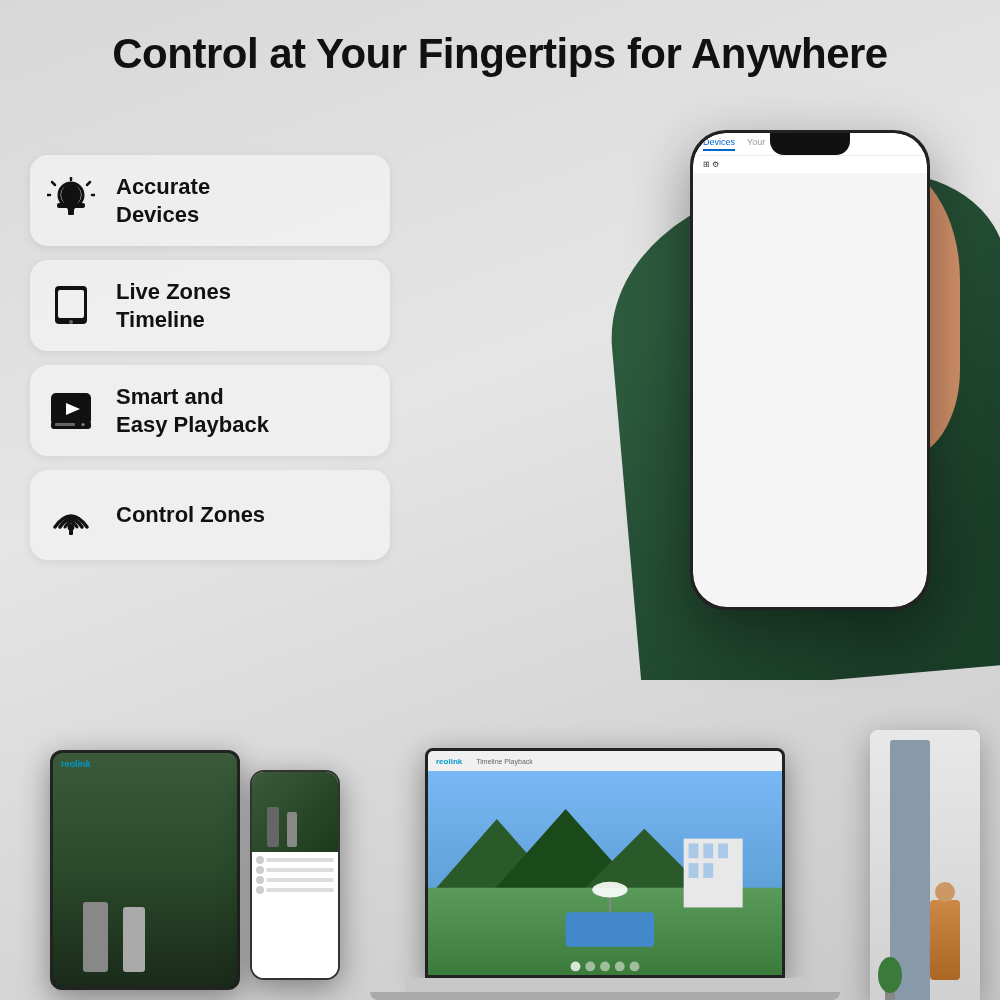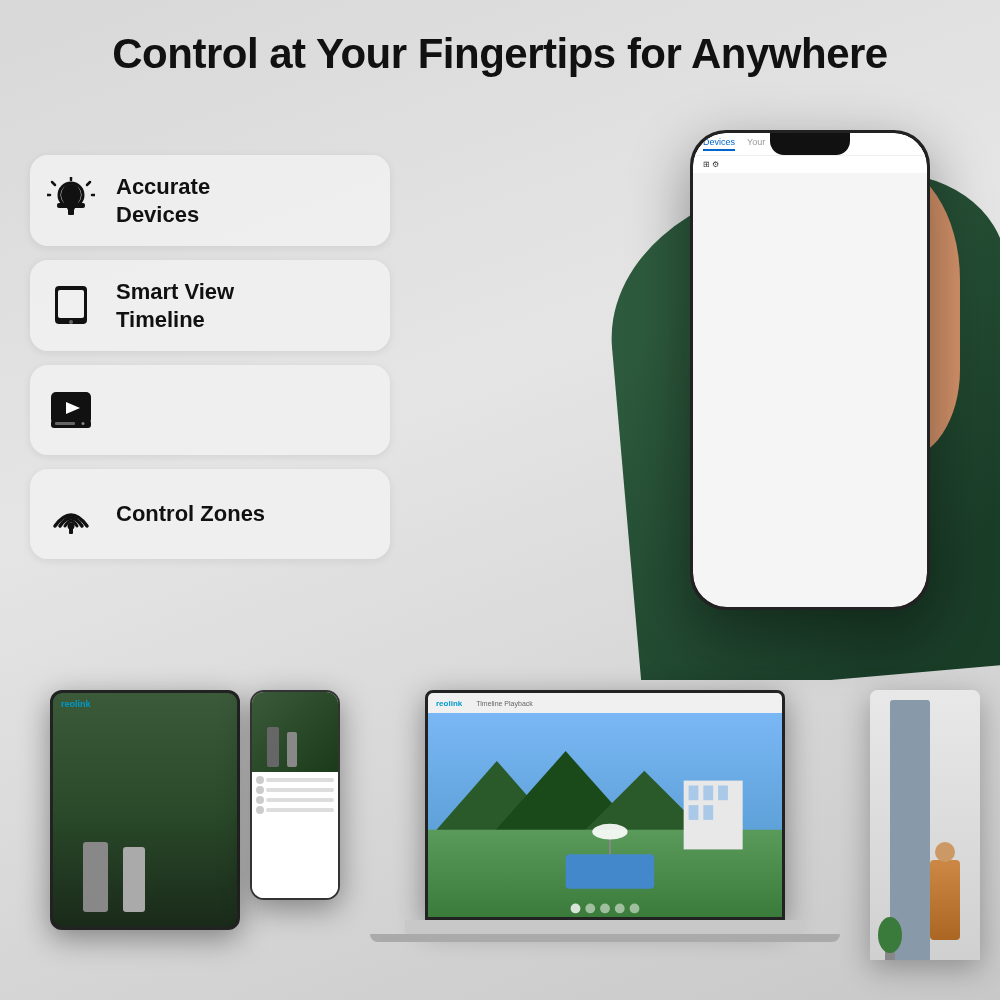--- a/index.html
+++ b/index.html
@@ -197,20 +197,21 @@
 
     
     .devices-container {
       position: absolute;
       bottom: 0;
       left: 50px;
       right: 20px;
       height: 310px;
       z-index: 9;
       display: flex;
+      align-items: flex-end;
       gap: 10px;
     }
 
     
     .tablet-mockup {
       width: 190px;
       height: 240px;
       background: #111;
       border-radius: 12px;
       border: 3px solid #222;
@@ -553,34 +554,38 @@
 
   <div class="feature-item">
     <div class="feature-icon">
       <svg viewBox="0 0 48 48" fill="none">
         <rect x="8" y="4" width="32" height="38" rx="4" fill="#111"></rect>
         <rect x="11" y="8" width="26" height="28" rx="2" fill="#f0f0f0"></rect>
         <circle cx="24" cy="40" r="2" fill="#666"></circle>
       </svg>
     </div>
     <div class="feature-label">
-      <span>Smart View</span><br>
+      <span>Live Zones</span><br>
       <span>Timeline</span>
     </div>
   </div>
 
   <div class="feature-item">
     <div class="feature-icon">
       <svg viewBox="0 0 48 48" fill="none">
         <rect x="4" y="6" width="40" height="32" rx="5" fill="#111"></rect>
         <polygon points="19,16 33,22 19,28" fill="white"></polygon>
         <rect x="4" y="34" width="40" height="8" rx="3" fill="#111"></rect>
         <rect x="8" y="36" width="20" height="3" rx="1" fill="#666"></rect>
         <circle cx="36" cy="37.5" r="1.5" fill="#888"></circle>
       </svg>
+    </div>
+    <div class="feature-label">
+      <span>Smart and</span><br>
+      <span>Easy Playback</span>
     </div>
   </div>
 
   <div class="feature-item">
     <div class="feature-icon">
       <svg viewBox="0 0 48 48" fill="none">
 
         <path d="M8 36 Q24 14 40 36" stroke="#111" stroke-width="3.5" fill="none" stroke-linecap="round"></path>
         <path d="M13 36 Q24 20 35 36" stroke="#111" stroke-width="3.5" fill="none" stroke-linecap="round"></path>
         <path d="M18 36 Q24 26 30 36" stroke="#111" stroke-width="3" fill="none" stroke-linecap="round"></path>

